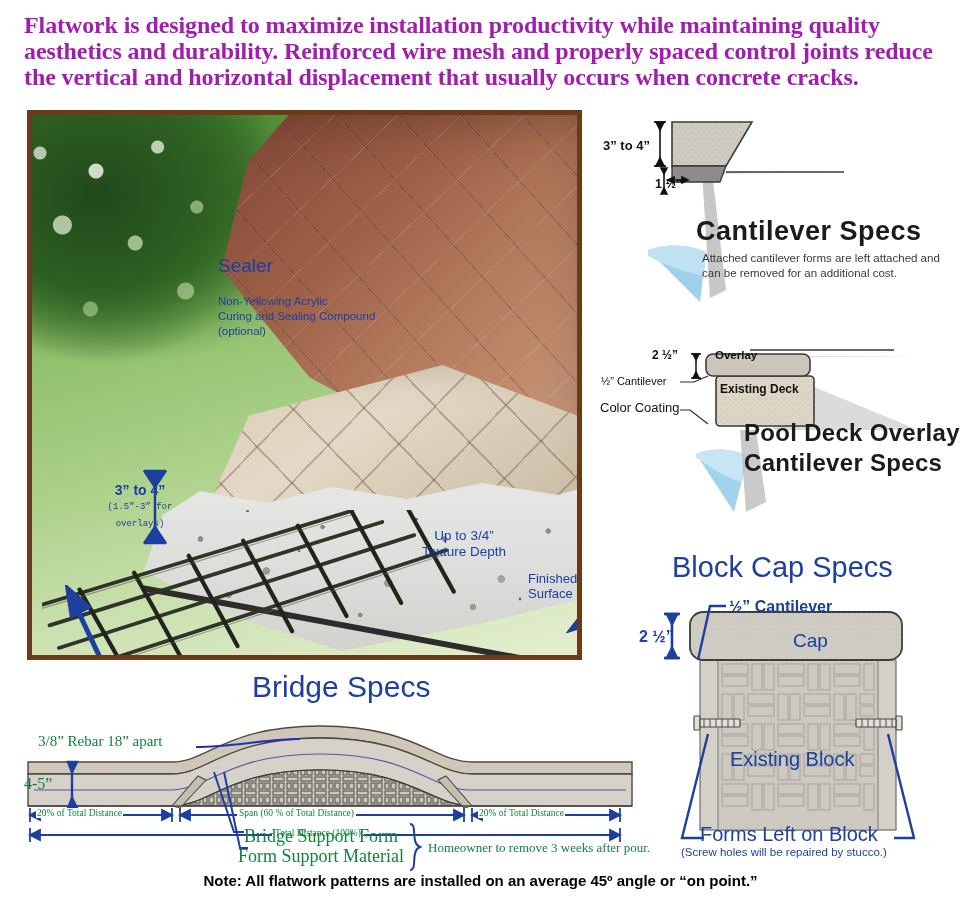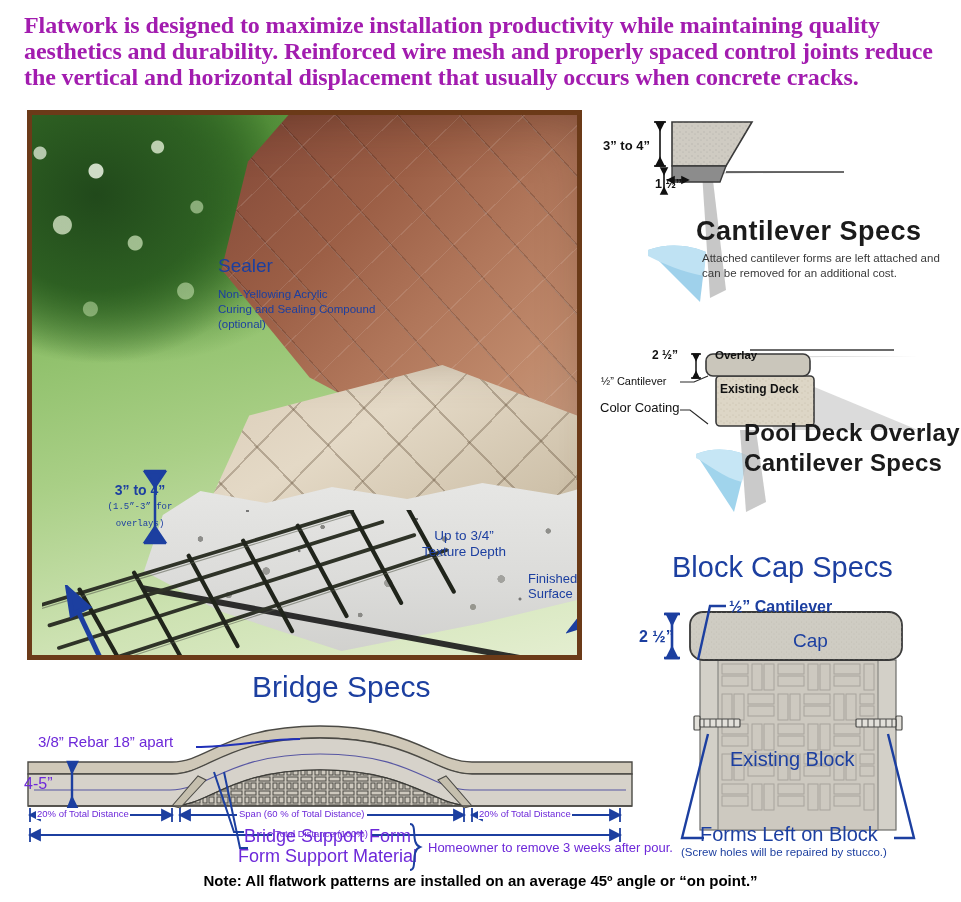--- a/index.html
+++ b/index.html
@@ -132,21 +132,21 @@
   }
   
   .mesh { position:absolute; left:18px; top:400px; width:470px; height:180px; }
 
   
   .ph-label { position:absolute; color:#1c3fa0; font-family:"Liberation Sans", sans-serif; }
   .ph-title { font-size:19px; }
   .ph-sub   { font-size:11.5px; }
   .ph-tiny  { font-size:9px;font-family:Liberation Mono, monospace; }
   .sealer-box { left:186px; top:144px; line-height:14px; }
-  .sealer-box .ph-title{ font-size:19px; display:block; margin-bottom:13px; }
+  .sealer-box .ph-title{ font-size:19px; display:block; margin-bottom:20px; }
 
   .depth-box { left:60px; top:368px; text-align:center; width:96px; line-height:13px; }
   .texture-box { left:372px; top:413px; text-align:center; width:120px; line-height:16px; font-size:13.5px; }
   .finished-surface { left:496px; top:456px; font-size:13px; }
 
   
   .spec-title {
     color:#1b1b1b;
     font-family:"Liberation Sans", sans-serif;
     font-weight:bold;
@@ -155,21 +155,21 @@
   .pd-sub   { position:absolute; left:702px; top:251px; width:256px; font-size:11.5px; line-height:15px; color:#3a3a3a; font-weight:normal;}
   .pdo-title{ position:absolute; left:744px; top:418px; font-size:24px; line-height:30px; letter-spacing:.3px;}
 
   .dim-lbl { position:absolute; font-family:"Liberation Sans", sans-serif; font-weight:bold; color:#111; }
 
   
   .bridge-title {
     position:absolute; left:252px; top:670px;
     font-size:30px; color:#1c3fa0; font-family:"Liberation Sans", sans-serif;
   }
-  .bl { position:absolute; color:#6d28d9; font-family:Liberation Sans, sans-serif; }
+  .bl { position:absolute; color:#15803d; font-family:Liberation Serif, serif; }
 
   
   .blockcap-title {
     position:absolute; left:672px; top:551px;
     font-size:29px; color:#1c3fa0; font-family:"Liberation Sans", sans-serif;
   }
   .bc { position:absolute; color:#1c3fa0; font-family:"Liberation Sans", sans-serif; }
 
   svg { position:absolute; }
   .no-pointer { pointer-events:none; }

